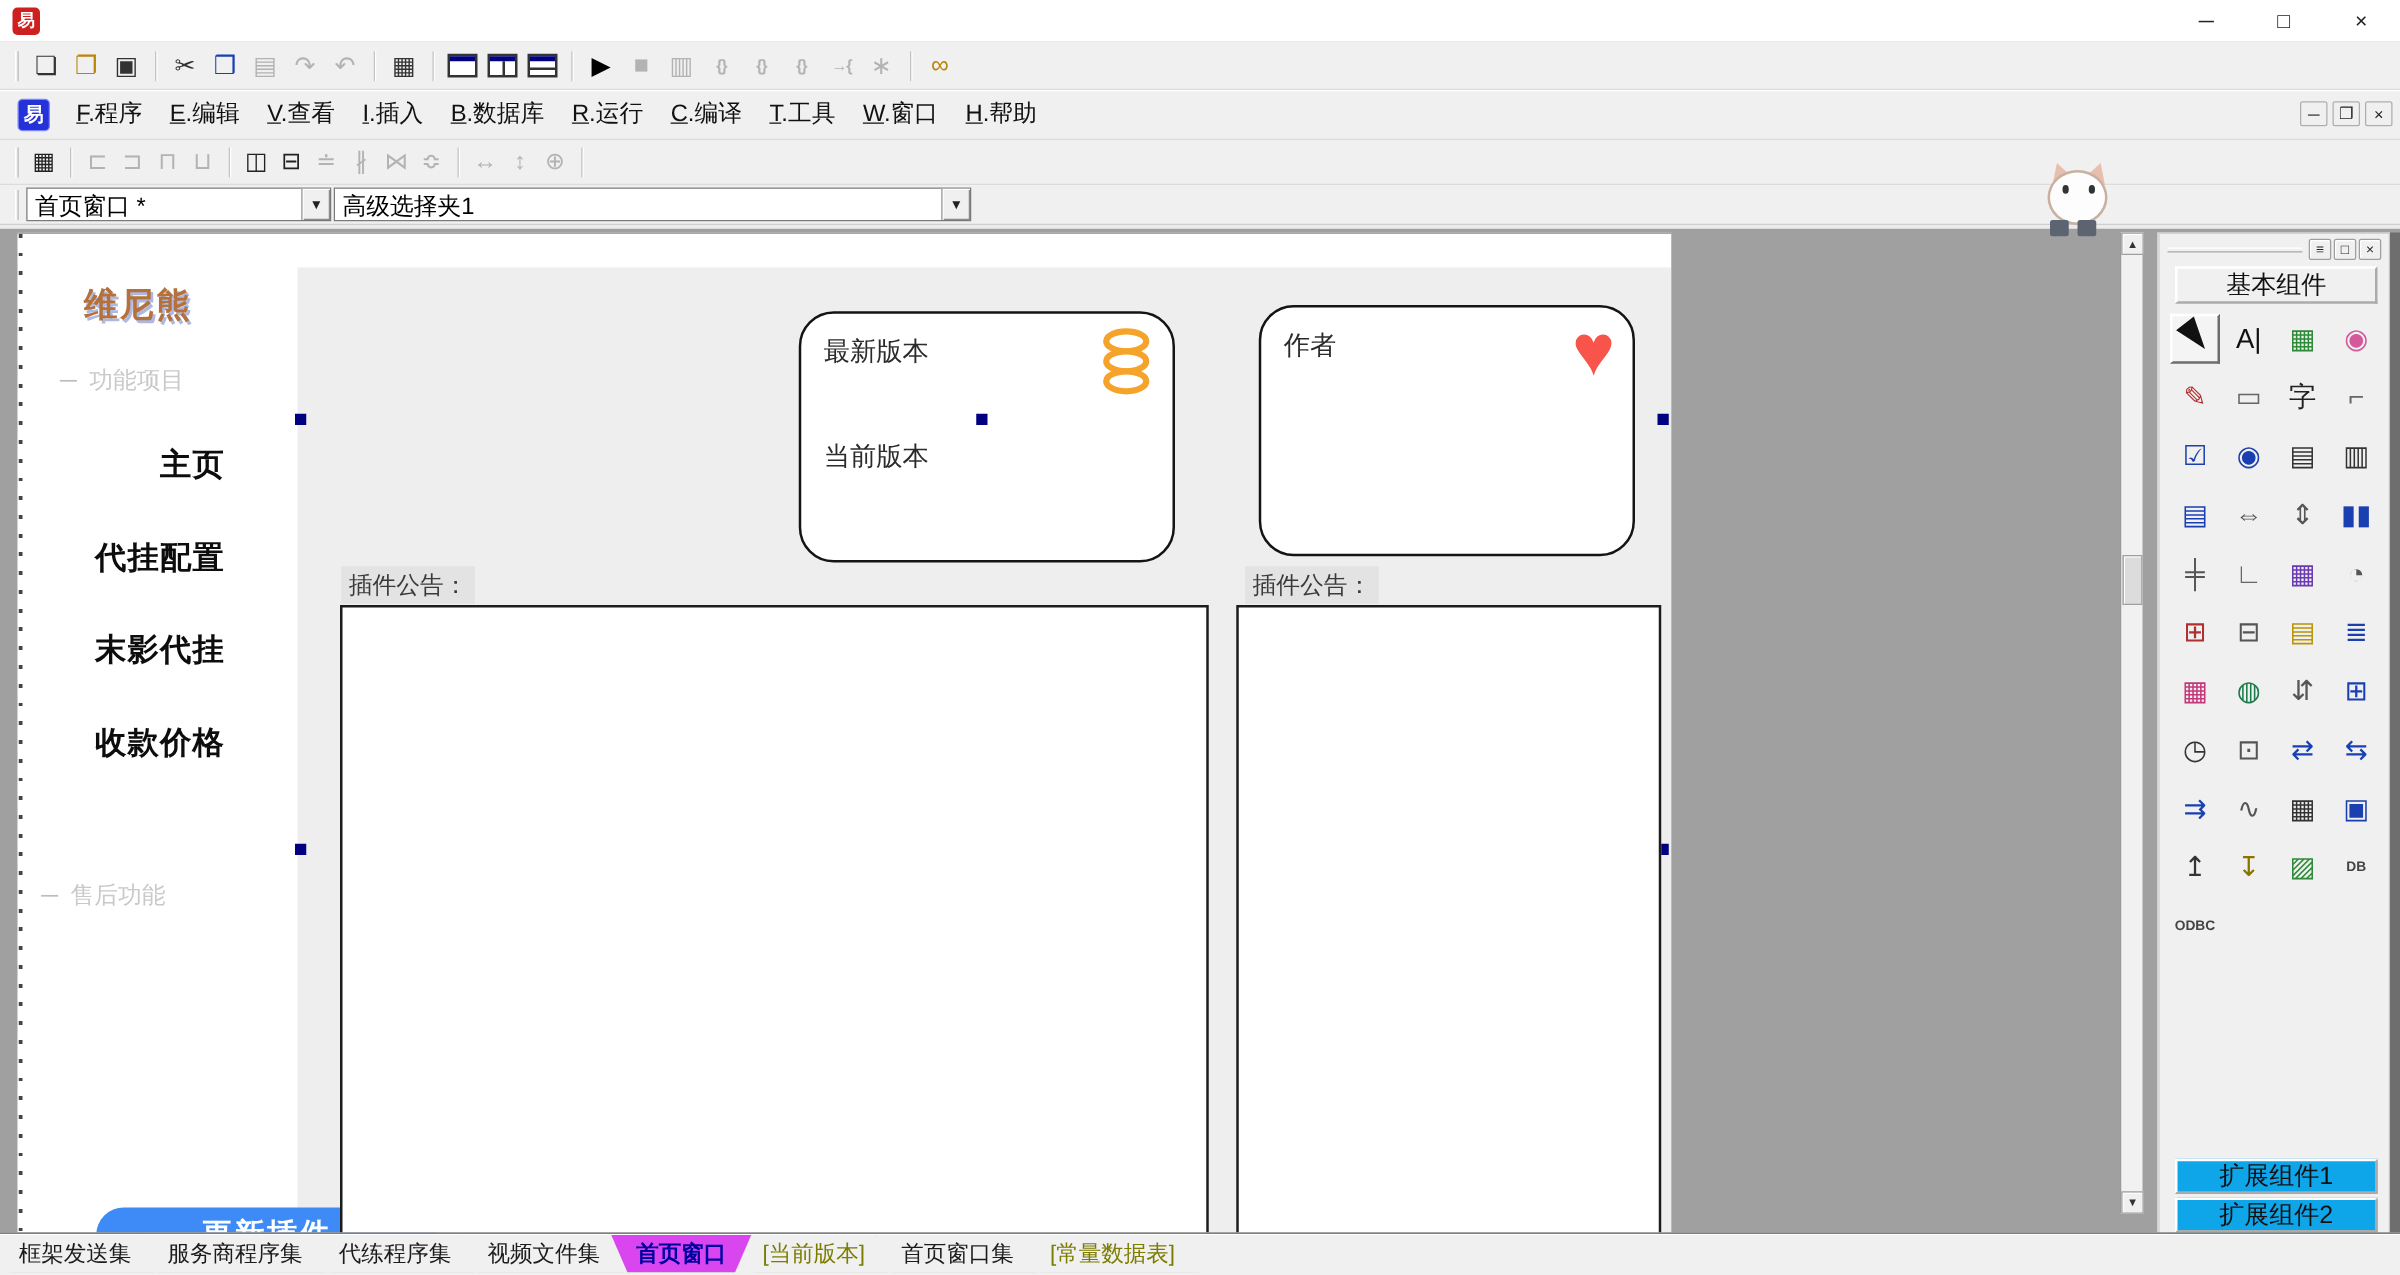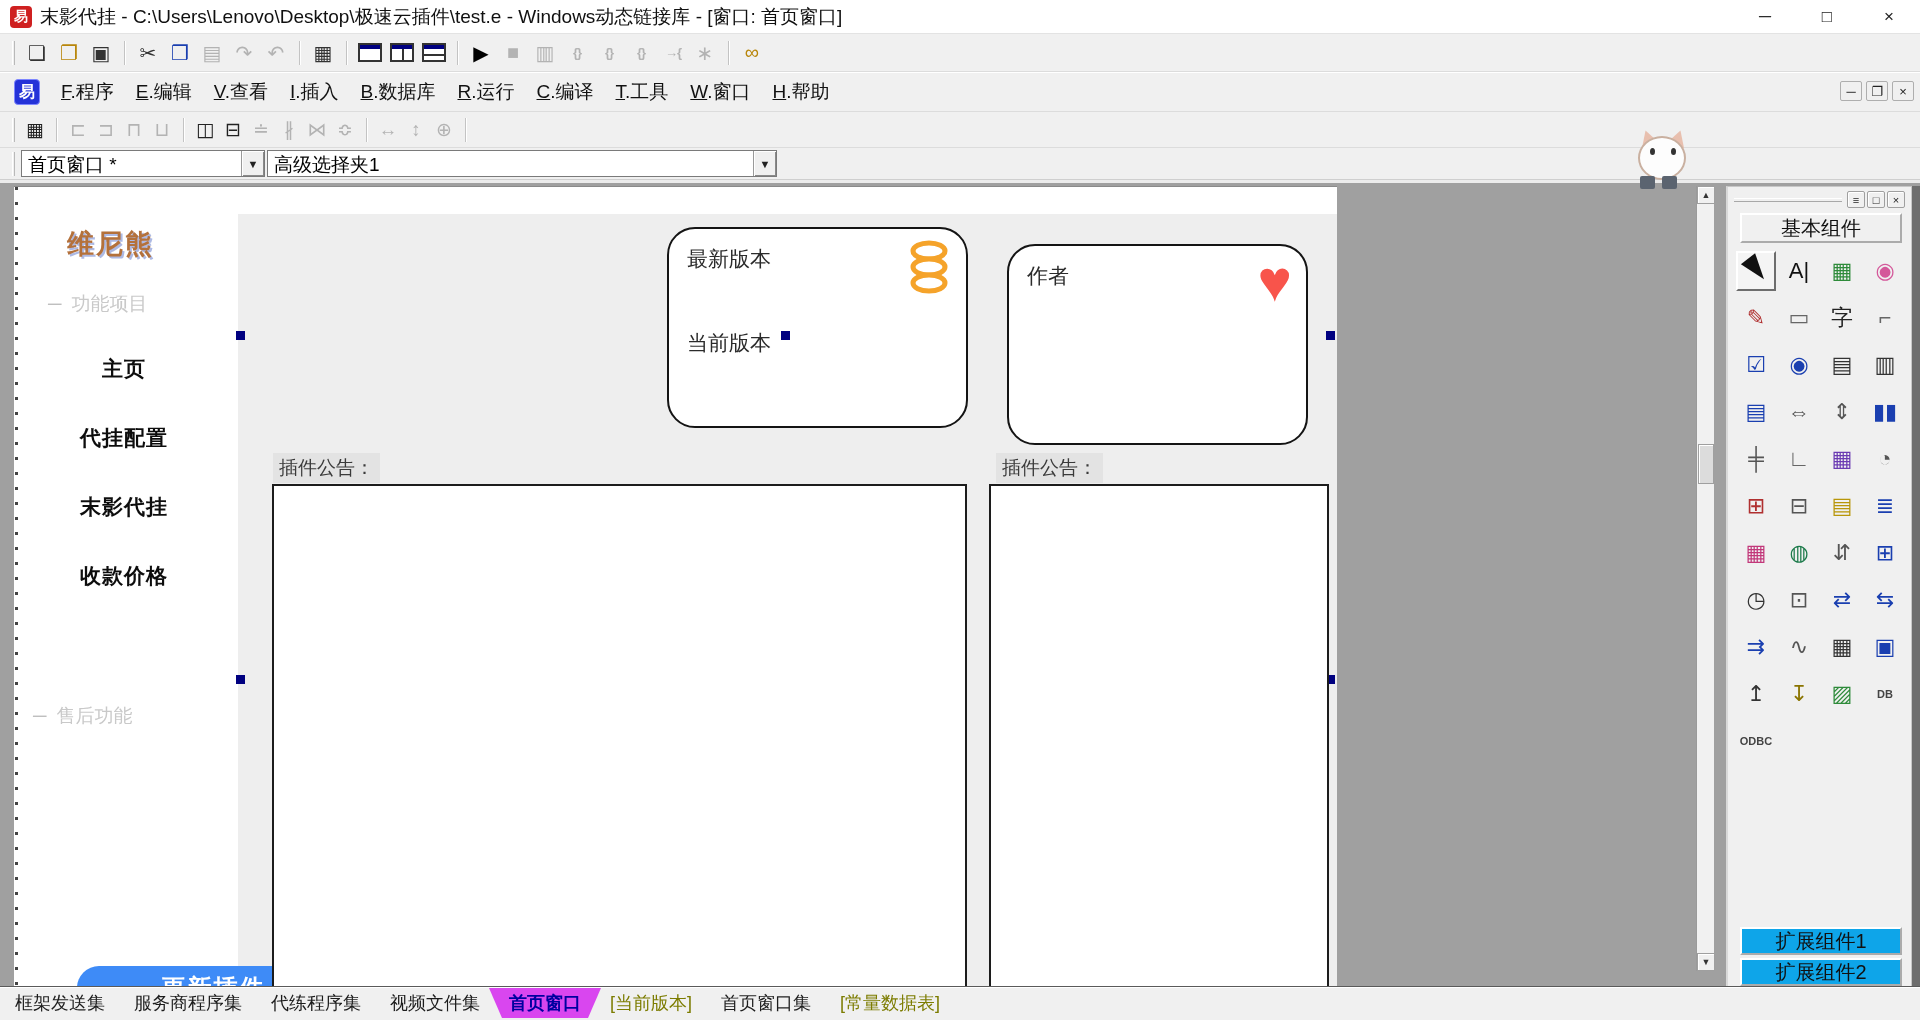--- a/index.html
+++ b/index.html
@@ -67,31 +67,31 @@
   .canvas-dots { position:absolute; left:1px; top:0; bottom:0; width:3px;
     background:repeating-linear-gradient(180deg,#444 0 3px,transparent 3px 15px); }
 
   .brand { position:absolute; left:53px; top:39px; font-size:27px; font-weight:bold; color:#b4713b;
     text-shadow:2px 2px 0 rgba(106,127,204,0.55); letter-spacing:2px; }
   .side-section { position:absolute; font-size:19px; color:#c9c9c9; white-space:nowrap; }
   .side-section .dash { margin-right:10px; color:#bdbdbd; }
   .sec-1 { left:34px; top:104px; }
   .sec-2 { left:19px; top:516px; }
   .side-menu { position:absolute; left:54px; top:168px; width:112px; }
-  .side-item { text-align:center; font-size:21px; font-weight:bold; color:#0d0d0d; margin-bottom:41px;
+  .side-item { text-align:right; font-size:25px; font-weight:bold; color:#0d0d0d; margin-bottom:41px;
     letter-spacing:1px; white-space:nowrap; }
   .update-btn { position:absolute; left:63px; top:779px; width:273px; height:46px; background:#3e8bf7;
     border-radius:22px; color:#fff; font-size:24px; font-weight:bold; text-align:center; line-height:44px;
     letter-spacing:2px; }
 
   .sheet { position:absolute; left:224px; top:27px; width:1099px; height:776px; background:#eeeeee; }
 
   .card { position:absolute; width:301px; height:201px; background:#fff; border:2px solid #141414;
     border-radius:28px; }
-  .card-1 { left:258px; top:57px; } .card-2 { left:625px; top:40px;margin-left:28px; } .card-3 { left:993px; top:57px; }
+  .card-1 { left:258px; top:57px; } .card-2 { left:625px; top:62px; } .card-3 { left:993px; top:57px; }
   .card-title { position:absolute; left:18px; top:16px; font-size:21px; color:#2b2b2b; }
   .card-sub { position:absolute; left:18px; top:100px; font-size:21px; color:#2b2b2b; }
   .card-icon { position:absolute; right:14px; top:10px; }
 
   .icon-shield { position:relative; width:48px; height:54px; background:#7a5af5;
     clip-path:polygon(18% 0,82% 0,100% 30%,50% 100%,0 30%); }
   .icon-shield::after { content:""; position:absolute; left:13px; top:12px; width:18px; height:11px;
     border-left:6px solid #fff; border-bottom:6px solid #fff; transform:rotate(-45deg); }
   .icon-heart { font-size:58px; line-height:50px; color:#f8544b; }
 
@@ -163,21 +163,20 @@
   .tab.active .tab-label { color:#0000a0; font-weight:bold; }
   .tab.res .tab-label { color:#7c7c00; }
 </style>
 </head>
 <body>
 
 <div class="app">
 
   <div class="titlebar">
     <div class="app-logo">易</div>
-    <div class="title-text">末影代挂 - C:\Users\Lenovo\Desktop\极速云插件\test.e - Windows动态链接库 - [窗口: 首页窗口]</div>
     <div class="win-controls">
       <div class="win-btn">─</div>
       <div class="win-btn">□</div>
       <div class="win-btn">×</div>
     </div>
   </div>
 
   <div class="toolbar-main">
     <span class="tb-grip"></span>
     <span id="toolbar-main-icons" style="display:flex;align-items:center;">

